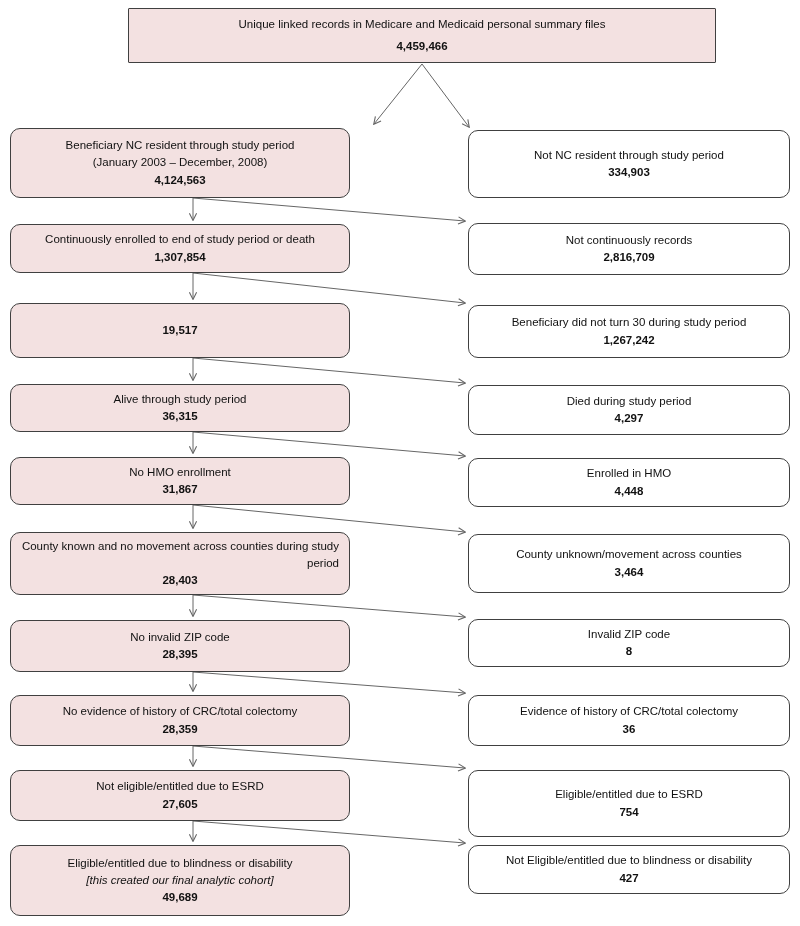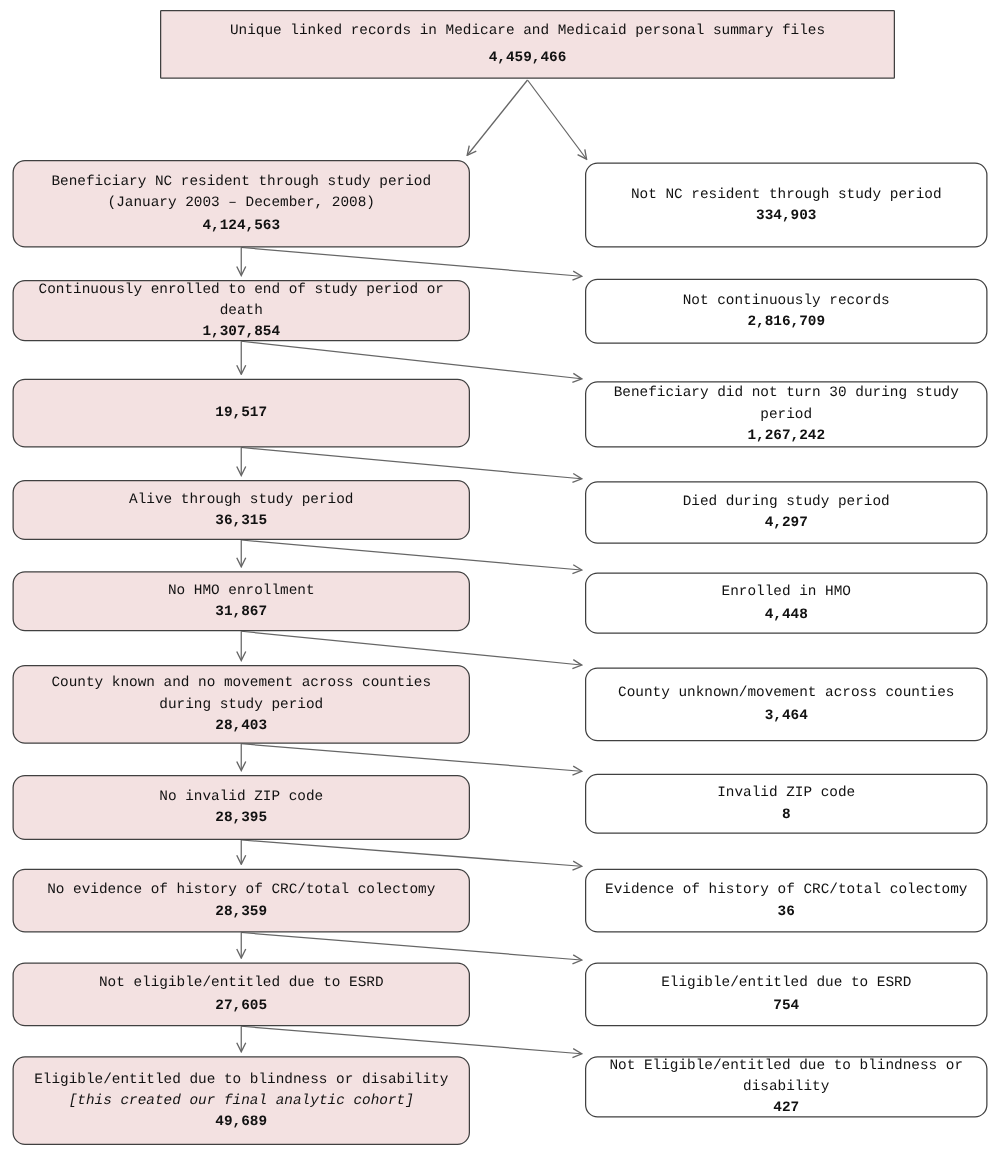--- a/index.html
+++ b/index.html
@@ -1,34 +1,34 @@
 <!DOCTYPE html>
 <html><head>
 <meta charset="utf-8">
 <style>
   html,body{margin:0;padding:0;background:#fff;}
   .flowchart{
     position:relative;width:800px;height:926px;background:#ffffff;
-    font-family:Liberation Mono, monospace;
+    font-family:Liberation Sans, sans-serif;
     color:#111;
     border-radius:20px;
   }
   .arrow-layer{position:absolute;left:0;top:0;width:800px;height:926px;}
   .box{
     position:absolute;display:flex;flex-direction:column;
     align-items:center;justify-content:center;text-align:center;
     box-sizing:border-box;font-size:11.5px;line-height:1.5;
     border:1.4px solid #404040;padding:2px 10px;
   }
   .pink{background:#f3e1e1;}
   .white{background:#ffffff;}
   .rounded{border-radius:10px;}
   .top-box{border-radius:1px;border-width:1px;}
   .top-box .num{margin-top:5px;}
-  .left-box{left:10px;width:366px;}
+  .left-box{left:10px;width:340px;text-align:right;}
   .right-box{left:468px;width:322px;}
   .lbl{font-weight:400;}
   .note{font-style:italic;}
   .num{font-weight:700;}
 </style>
 </head>
 <body>
 
 <div class="flowchart">
 
@@ -145,21 +145,21 @@
   </div>
   <div class="box white rounded right-box" style="top:695px;height:51px;">
     <div class="lbl">Evidence of history of CRC/total colectomy</div>
     <div class="num">36</div>
   </div>
 
   <div class="box pink rounded left-box" style="top:770px;height:51px;">
     <div class="lbl">Not eligible/entitled due to ESRD</div>
     <div class="num">27,605</div>
   </div>
-  <div class="box white rounded right-box" style="top:770px;height:51px;align-items:center;">
+  <div class="box white rounded right-box" style="top:770px;height:67px;align-items:center;">
     <div class="lbl">Eligible/entitled due to ESRD</div>
     <div class="num">754</div>
   </div>
 
   <div class="box pink rounded left-box" style="top:845px;height:71px;">
     <div class="lbl">Eligible/entitled due to blindness or disability</div>
     <div class="note">[this created our final analytic cohort]</div>
     <div class="num">49,689</div>
   </div>
   <div class="box white rounded right-box" style="top:845px;height:49px;">

